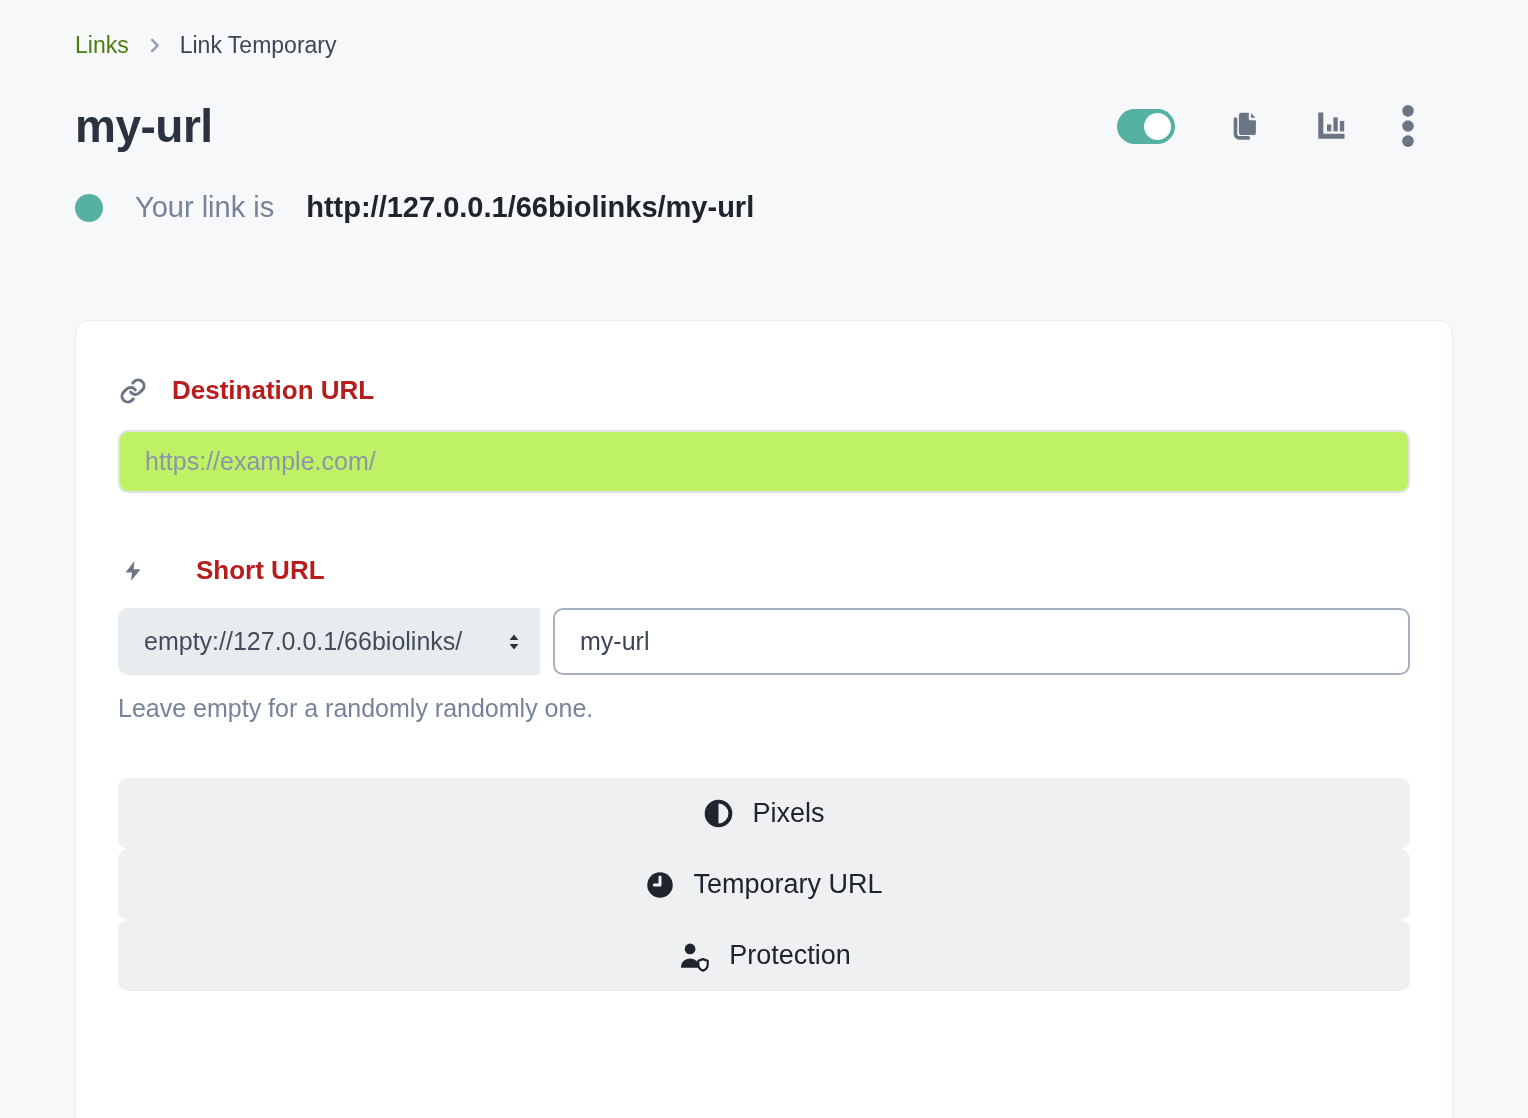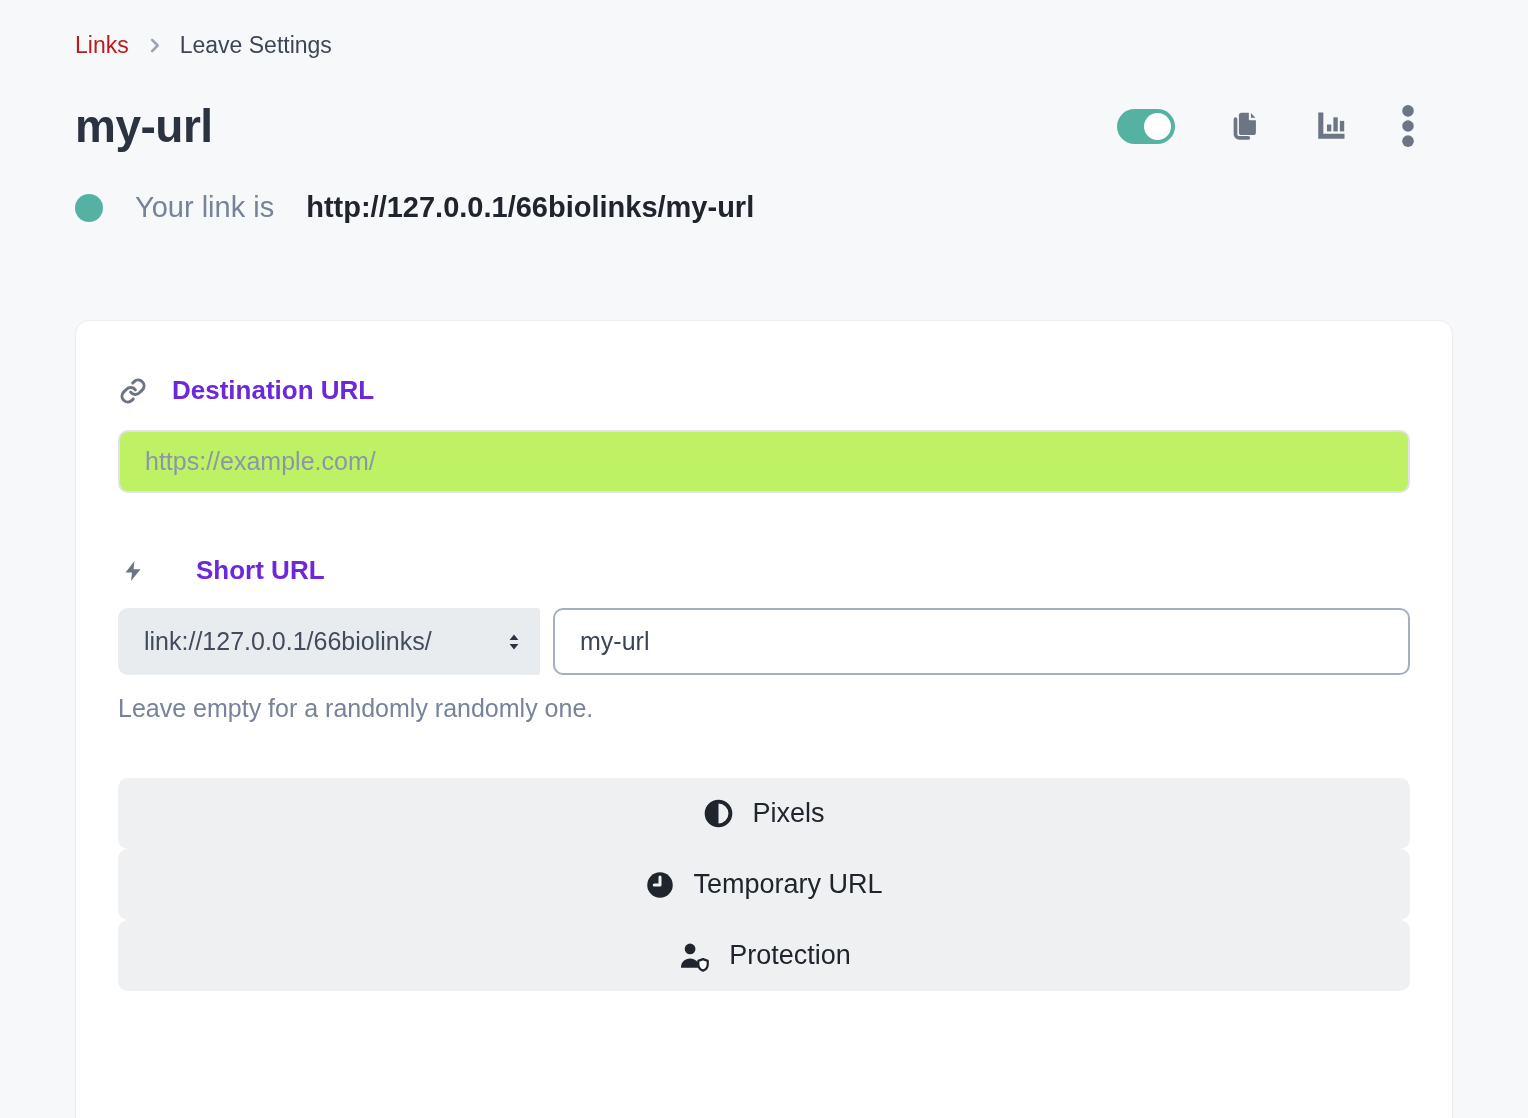--- a/index.html
+++ b/index.html
@@ -7,21 +7,21 @@
   body {
     width: 1528px; height: 1118px; overflow: hidden;
     background: #f7f8fa;
     font-family: "Liberation Sans", sans-serif;
     color: #2b3240;
   }
   .page { padding: 32px 75px 0 75px; }
 
   
   .breadcrumb { display:flex; align-items:center; gap:16px; font-size:23px; }
-  .crumb-link { color:#b91c1c; cursor:pointer; }
+  .crumb-link { color:#4d7c0f; cursor:pointer; }
   .crumb-sep { display:flex; align-items:center; }
   .crumb-current { color:#3e4655; }
 
   
   .header-row { margin-top:40px; display:flex; align-items:center; justify-content:space-between; }
   .page-title { margin:0; font-size:46px; font-weight:700; color:#2b3240; letter-spacing:-0.5px; }
   .controls { display:flex; align-items:center; gap:52px; margin-right:38px; }
   .icon-btn { background:none; border:none; padding:0; cursor:pointer; display:flex; align-items:center; }
 
   
@@ -33,21 +33,21 @@
   .status-dot { width:28px; height:28px; border-radius:50%; background:#55b2a3; flex:0 0 auto; }
   .status-label { font-size:29px; color:#76839a; }
   .status-url { font-size:29px; color:#20242c; font-weight:700; }
 
   
   .card {
     margin-top:96px; background:#ffffff; border:1px solid #ebedf1; border-radius:14px;
     padding:54px 42px 80px 42px; box-shadow:0 1px 2px rgba(20,30,50,0.03);
     height:900px;
   }
-  .field-label { display:flex; align-items:center; gap:24px; font-size:26px; font-weight:700; color:#6d28d9; }
+  .field-label { display:flex; align-items:center; gap:24px; font-size:26px; font-weight:700; color:#b91c1c; }
   .field-label .lbl-icon { display:flex; width:30px; justify-content:center; }
 
   .text-input {
     width:100%; height:63px; margin-top:24px;
     border:2px solid #dfe3e9; border-radius:10px; background:#bef264;
     padding:0 25px; font-size:25px; color:#2b3240;
     font-family:"Liberation Sans", sans-serif; outline:none;
   }
   .text-input::placeholder { color:#8c96a8; }
 
@@ -83,21 +83,21 @@
 
 <div class="page">
 
   <div class="breadcrumb">
     <span class="crumb-link">Links</span>
     <span class="crumb-sep">
       <svg width="19" height="19" viewBox="0 0 24 24" fill="none" stroke="#9aa3b2" stroke-width="3.2" stroke-linecap="round" stroke-linejoin="round">
           <polyline points="9 5 16 12 9 19"></polyline>
         </svg>
     </span>
-    <span class="crumb-current">Leave Settings</span>
+    <span class="crumb-current">Link Temporary</span>
   </div>
 
   <div class="header-row">
     <h1 class="page-title">my-url</h1>
     <div class="controls">
       <button class="toggle">
         <span class="toggle-knob"></span>
       </button>
       <button class="icon-btn">
         <span>
@@ -154,21 +154,21 @@
     <div class="field-label block-gap">
       <span class="lbl-icon">
         <svg width="24" height="28" viewBox="0 0 24 24" fill="#6b7584">
           <polygon points="13.5 2 4.5 13.5 11 13.5 10 22 19.5 10.2 12.6 10.2"></polygon>
         </svg>
       </span>
       <span>Short URL</span>
     </div>
     <div class="short-row">
       <div class="domain-select">
-        <span class="domain-select-text">link://127.0.0.1/66biolinks/</span>
+        <span class="domain-select-text">empty://127.0.0.1/66biolinks/</span>
         <span>
           <svg width="24" height="26" viewBox="0 0 24 24" fill="#2b3240">
             <path d="M12 4.5l4.4 5.5H7.6z"></path>
             <path d="M12 19.5l-4.4-5.5h8.8z"></path>
           </svg>
         </span>
       </div>
       <input class="slug-input" type="text" value="my-url" style="">
     </div>
     <div class="helper-text">Leave empty for a randomly randomly one.</div>

